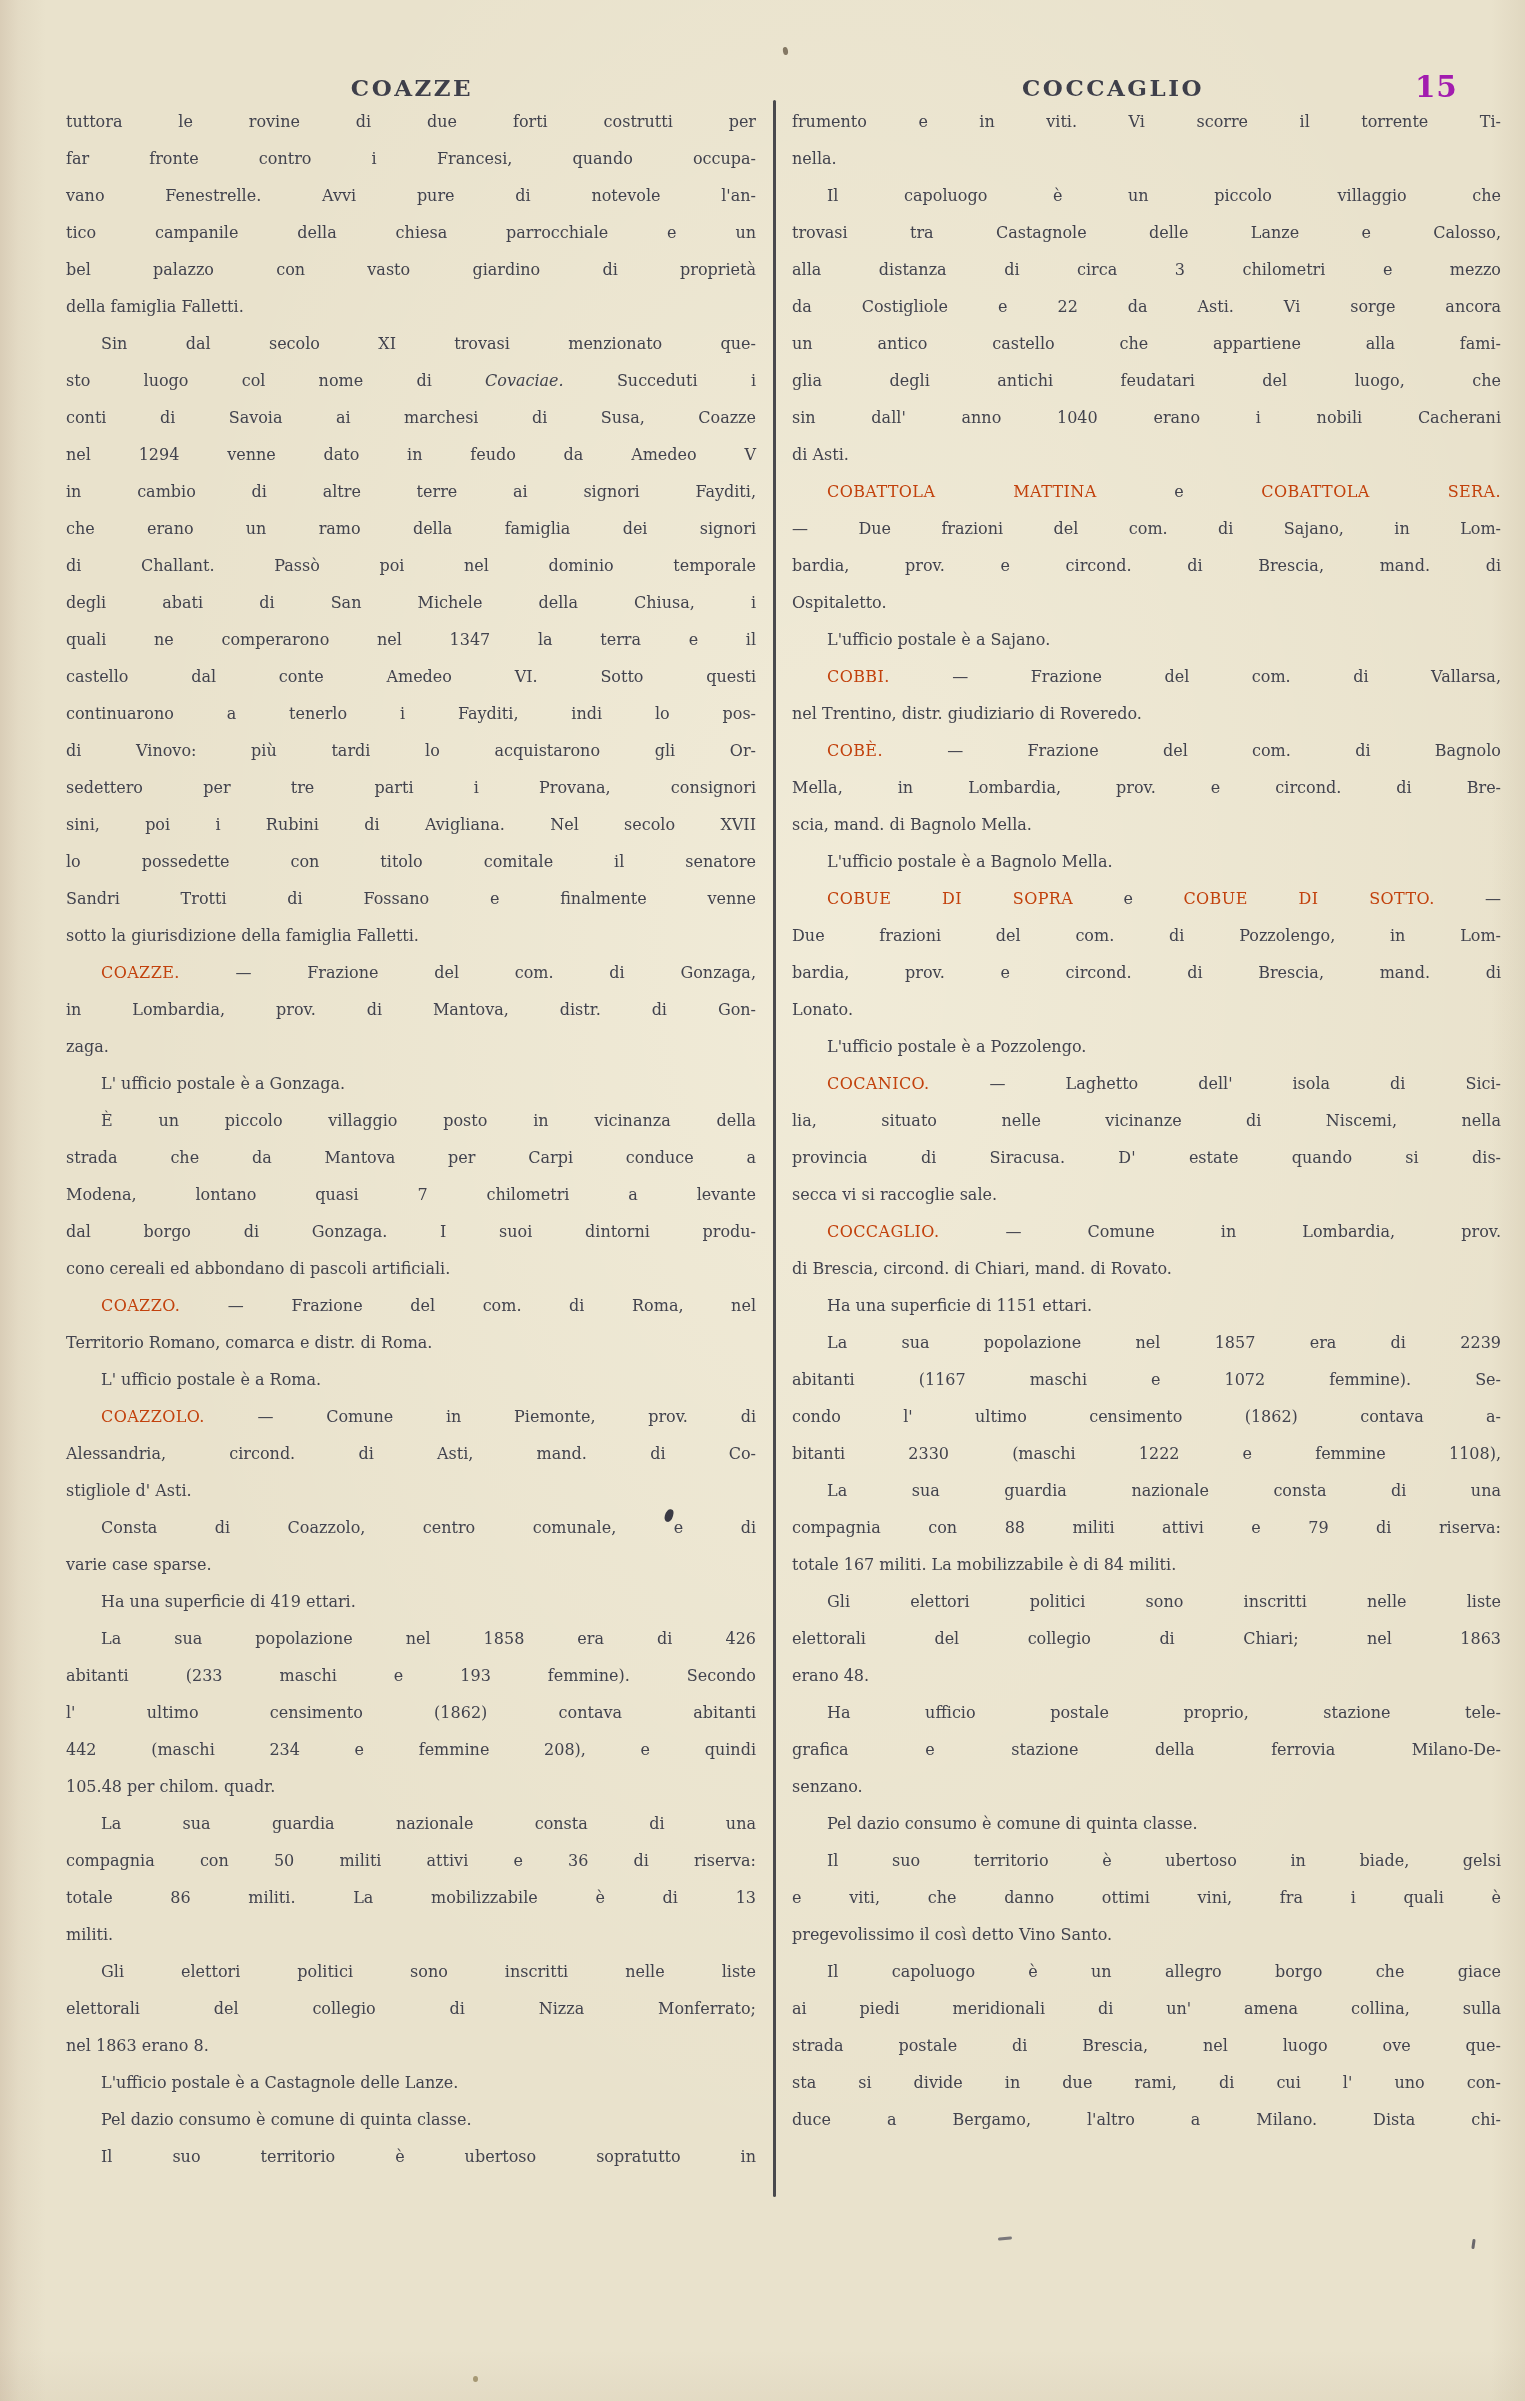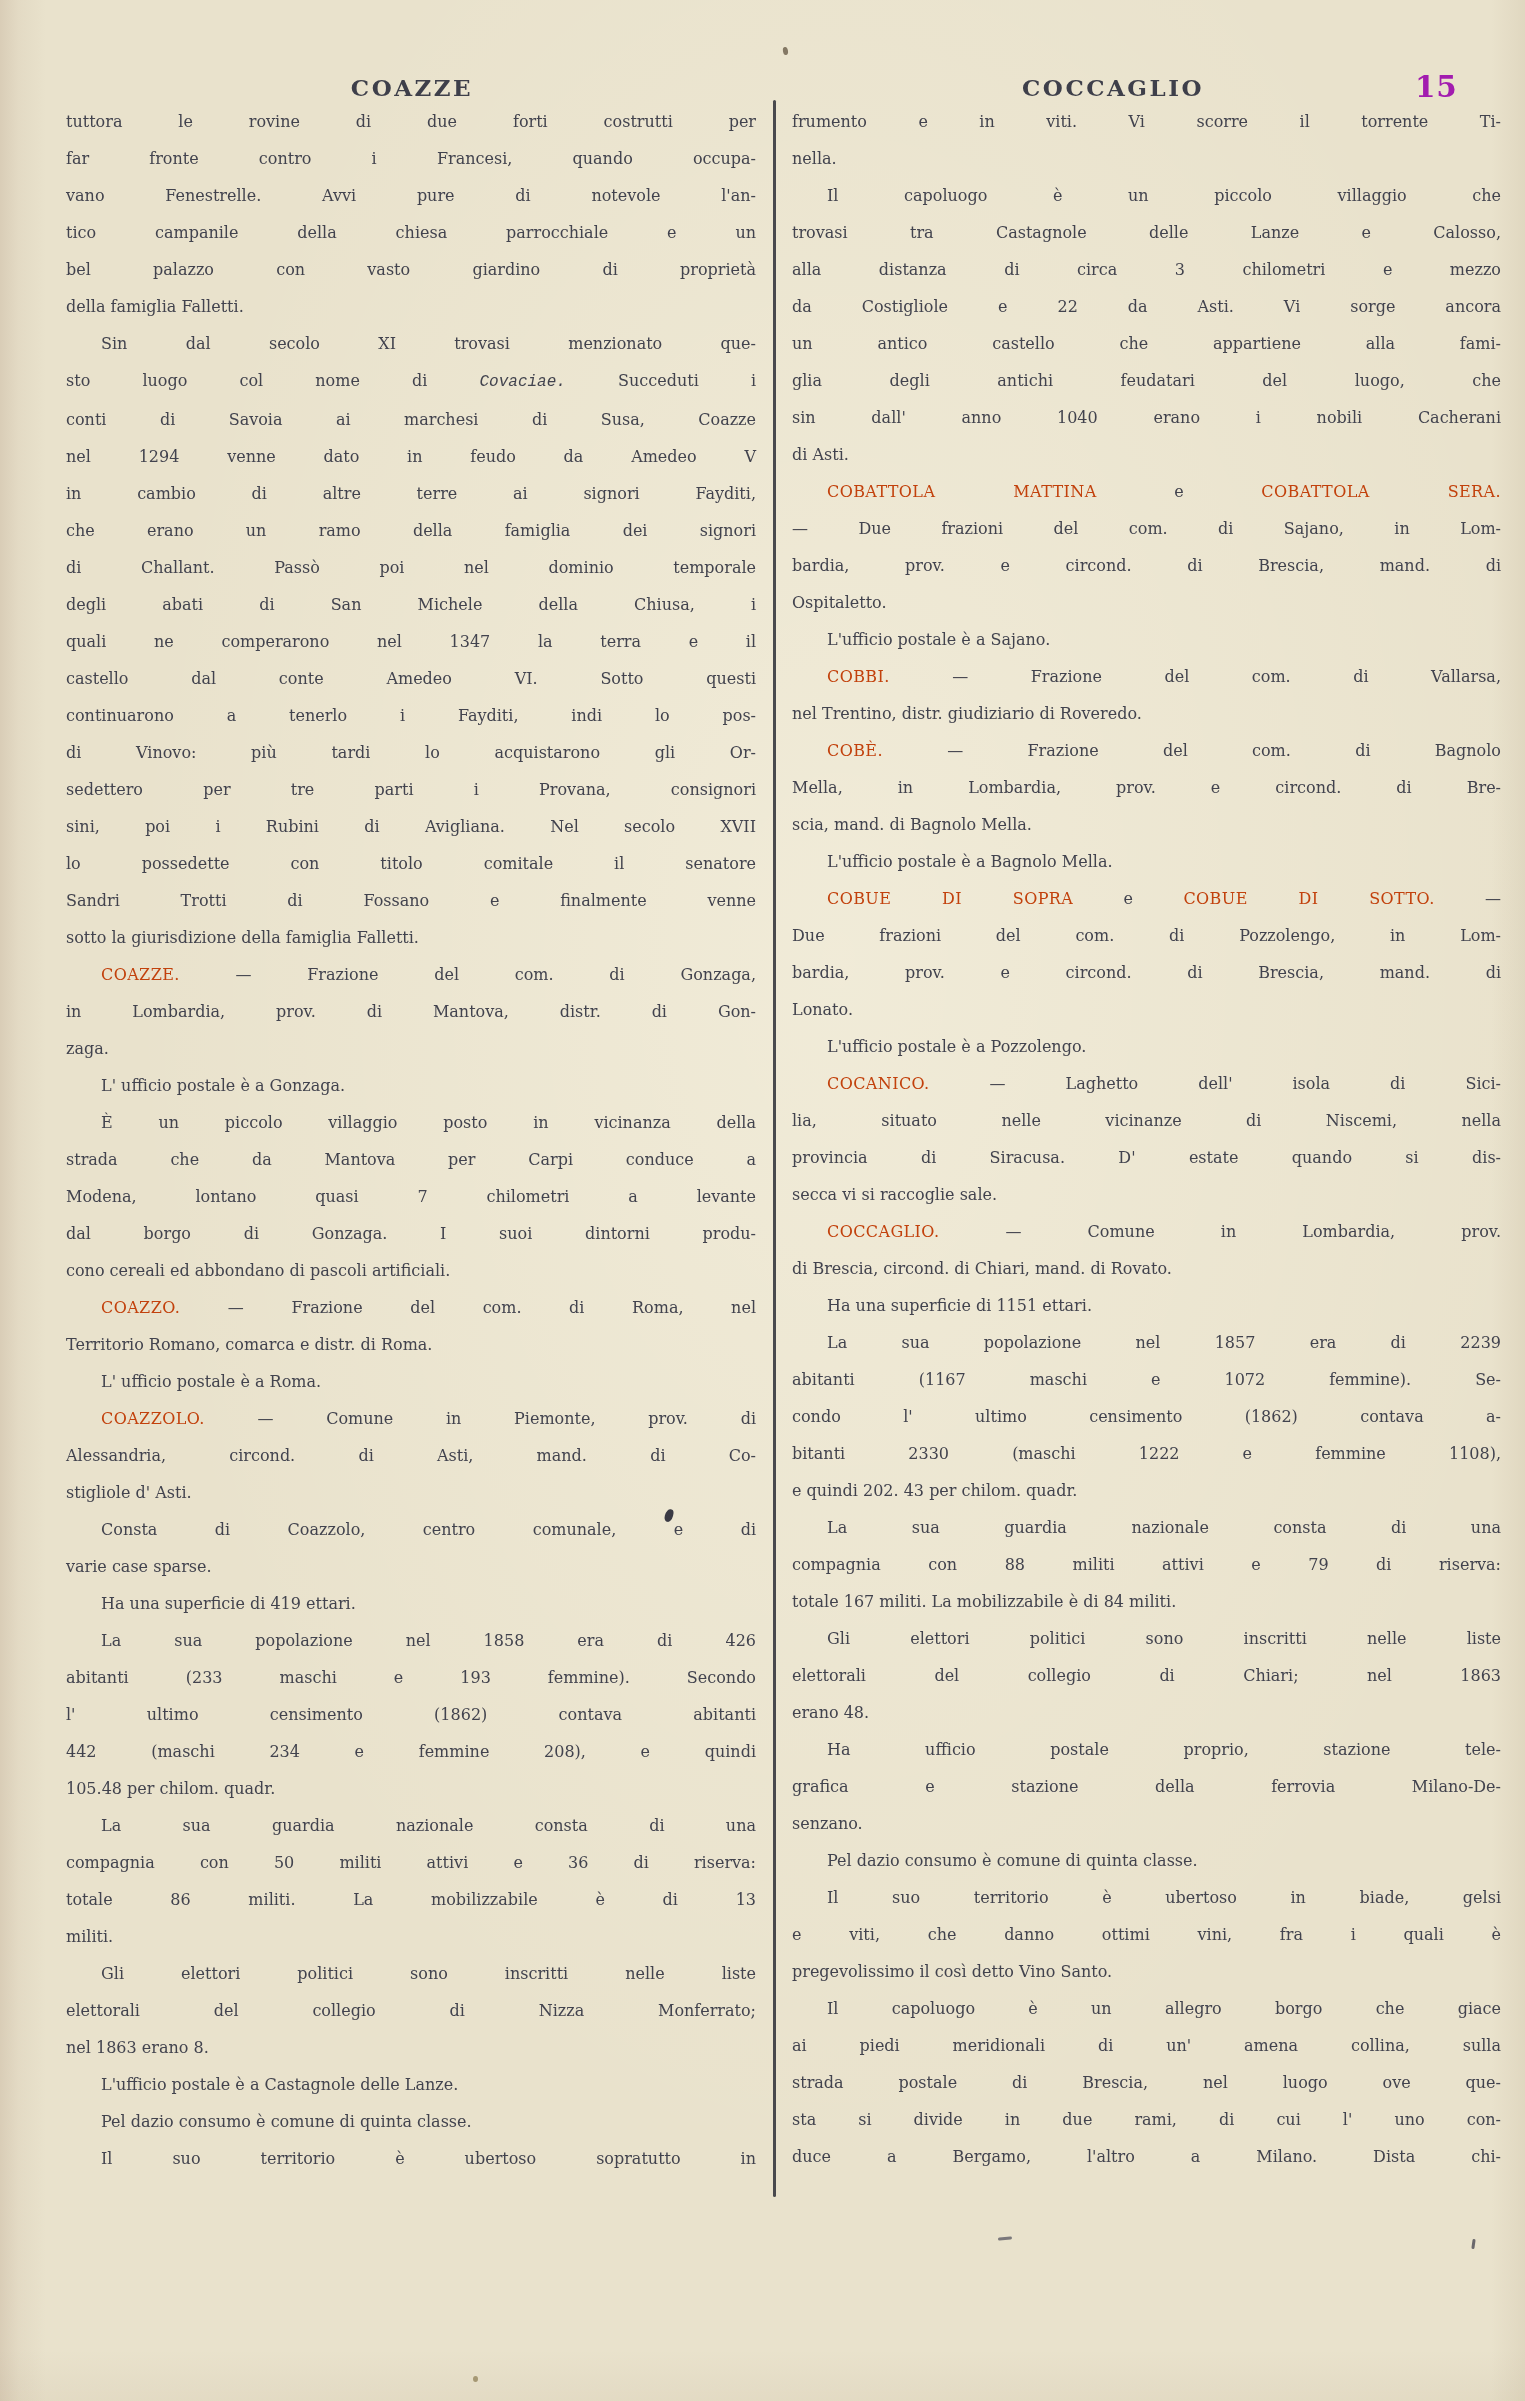--- a/index.html
+++ b/index.html
@@ -35,21 +35,21 @@
   .col{
     position:absolute;top:103px;
     font-size:16px;line-height:37px;color:#42434e;
   }
   .col-left{left:66px;width:690px;}
   .col-right{left:792px;width:709px;}
   .tl{white-space:normal;}
   .tl.just{text-align:justify;text-align-last:justify;}
   .tl.ind{text-indent:35px;}
   .tl b{font-weight:400;letter-spacing:0.4px;color:#c2410c;}
-  .tl i{font-style:italic;font-family:Liberation Mono, monospace;}
+  .tl i{font-style:italic;}
   .ink-blob{
     position:absolute;left:665px;top:1509px;width:7.6px;height:12.7px;
     background:#3a3a44;border-radius:60% 40% 55% 45%;transform:rotate(14deg);
   }
   .ink-speck-top{
     position:absolute;left:783px;top:47px;width:5px;height:8.4px;
     background:#6a5c48;border-radius:50%;opacity:.8;transform:rotate(-10deg);
   }
   .ink-dash{
     position:absolute;left:998px;top:2237px;width:13.5px;height:3.4px;
@@ -164,21 +164,20 @@
     <div class="tl just">lia, situato nelle vicinanze di Niscemi, nella</div>
     <div class="tl just">provincia di Siracusa. D' estate quando si dis-</div>
     <div class="tl">secca vi si raccoglie sale.</div>
     <div class="tl ind just"><b>COCCAGLIO.</b> — Comune in Lombardia, prov.</div>
     <div class="tl">di Brescia, circond. di Chiari, mand. di Rovato.</div>
     <div class="tl ind">Ha una superficie di 1151 ettari.</div>
     <div class="tl ind just">La sua popolazione nel 1857 era di 2239</div>
     <div class="tl just">abitanti (1167 maschi e 1072 femmine). Se-</div>
     <div class="tl just">condo l' ultimo censimento (1862) contava a-</div>
     <div class="tl just">bitanti 2330 (maschi 1222 e femmine 1108),</div>
-    <div class="tl">e quindi 202. 43 per chilom. quadr.</div>
     <div class="tl ind just">La sua guardia nazionale consta di una</div>
     <div class="tl just">compagnia con 88 militi attivi e 79 di riserva:</div>
     <div class="tl">totale 167 militi. La mobilizzabile è di 84 militi.</div>
     <div class="tl ind just">Gli elettori politici sono inscritti nelle liste</div>
     <div class="tl just">elettorali del collegio di Chiari; nel 1863</div>
     <div class="tl">erano 48.</div>
     <div class="tl ind just">Ha ufficio postale proprio, stazione tele-</div>
     <div class="tl just">grafica e stazione della ferrovia Milano-De-</div>
     <div class="tl">senzano.</div>
     <div class="tl ind">Pel dazio consumo è comune di quinta classe.</div>

